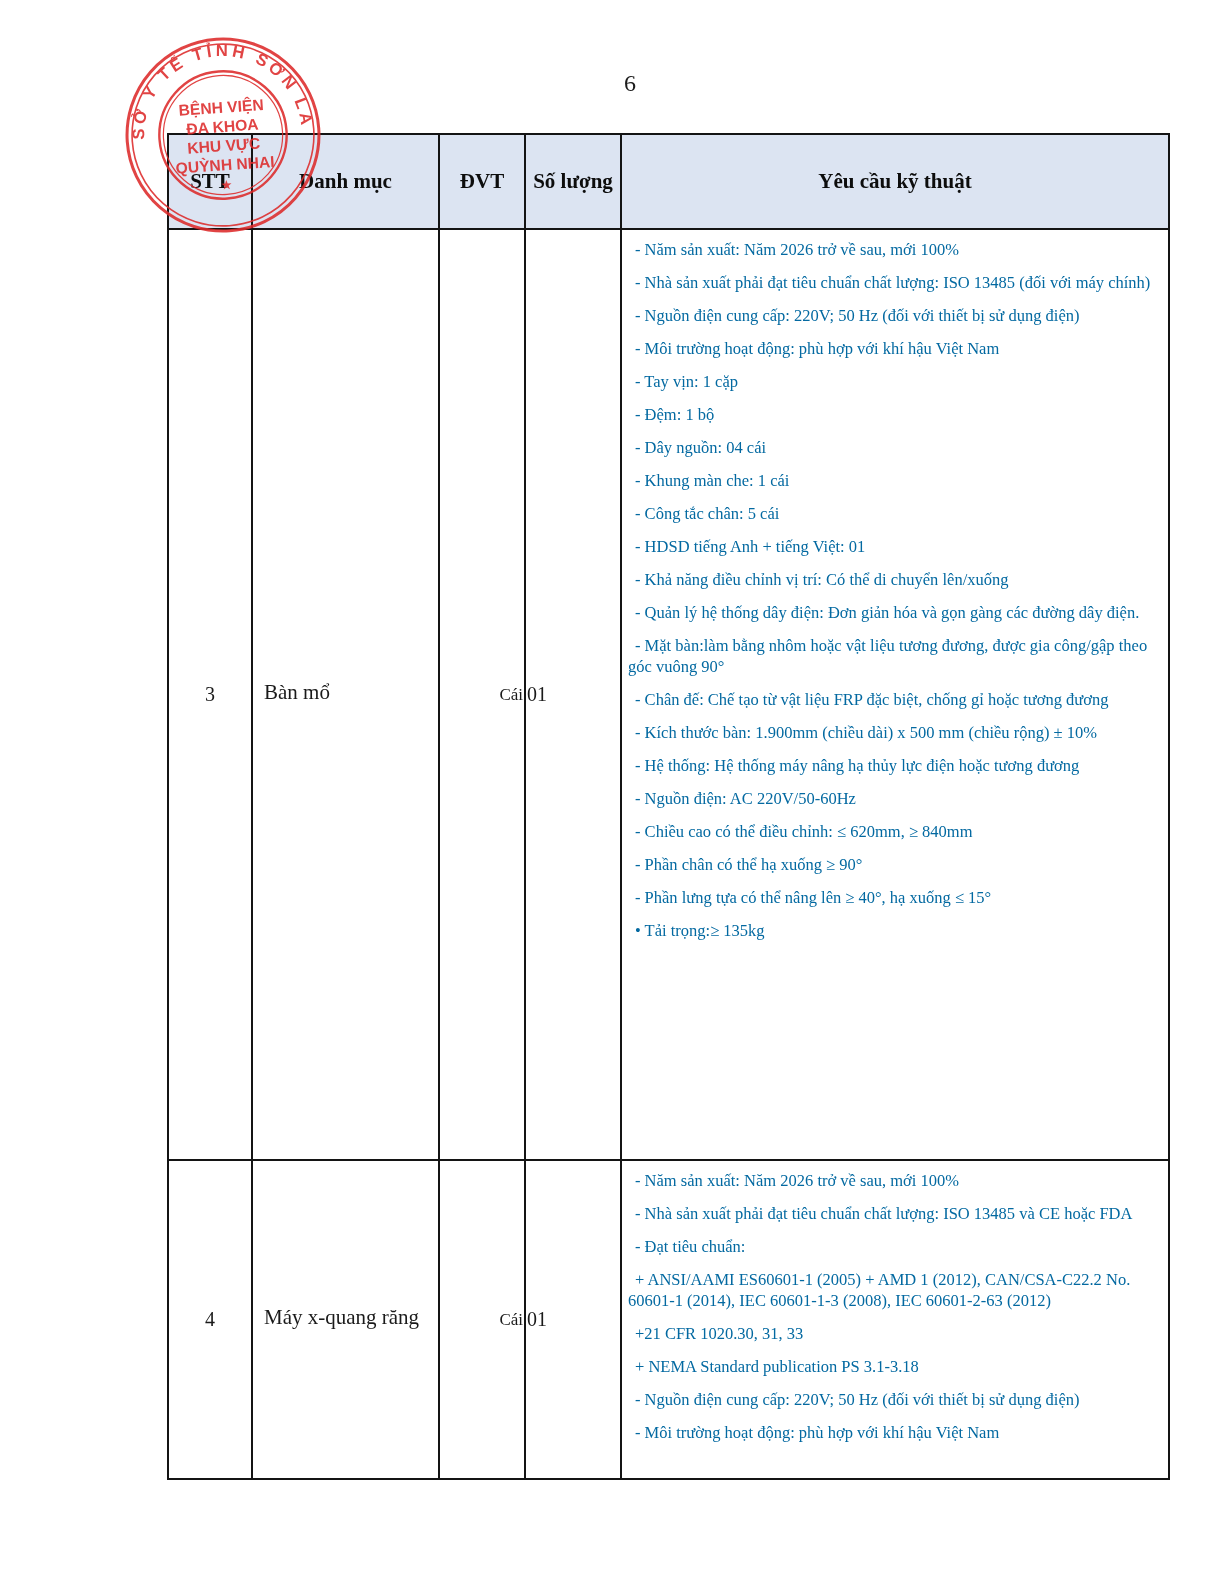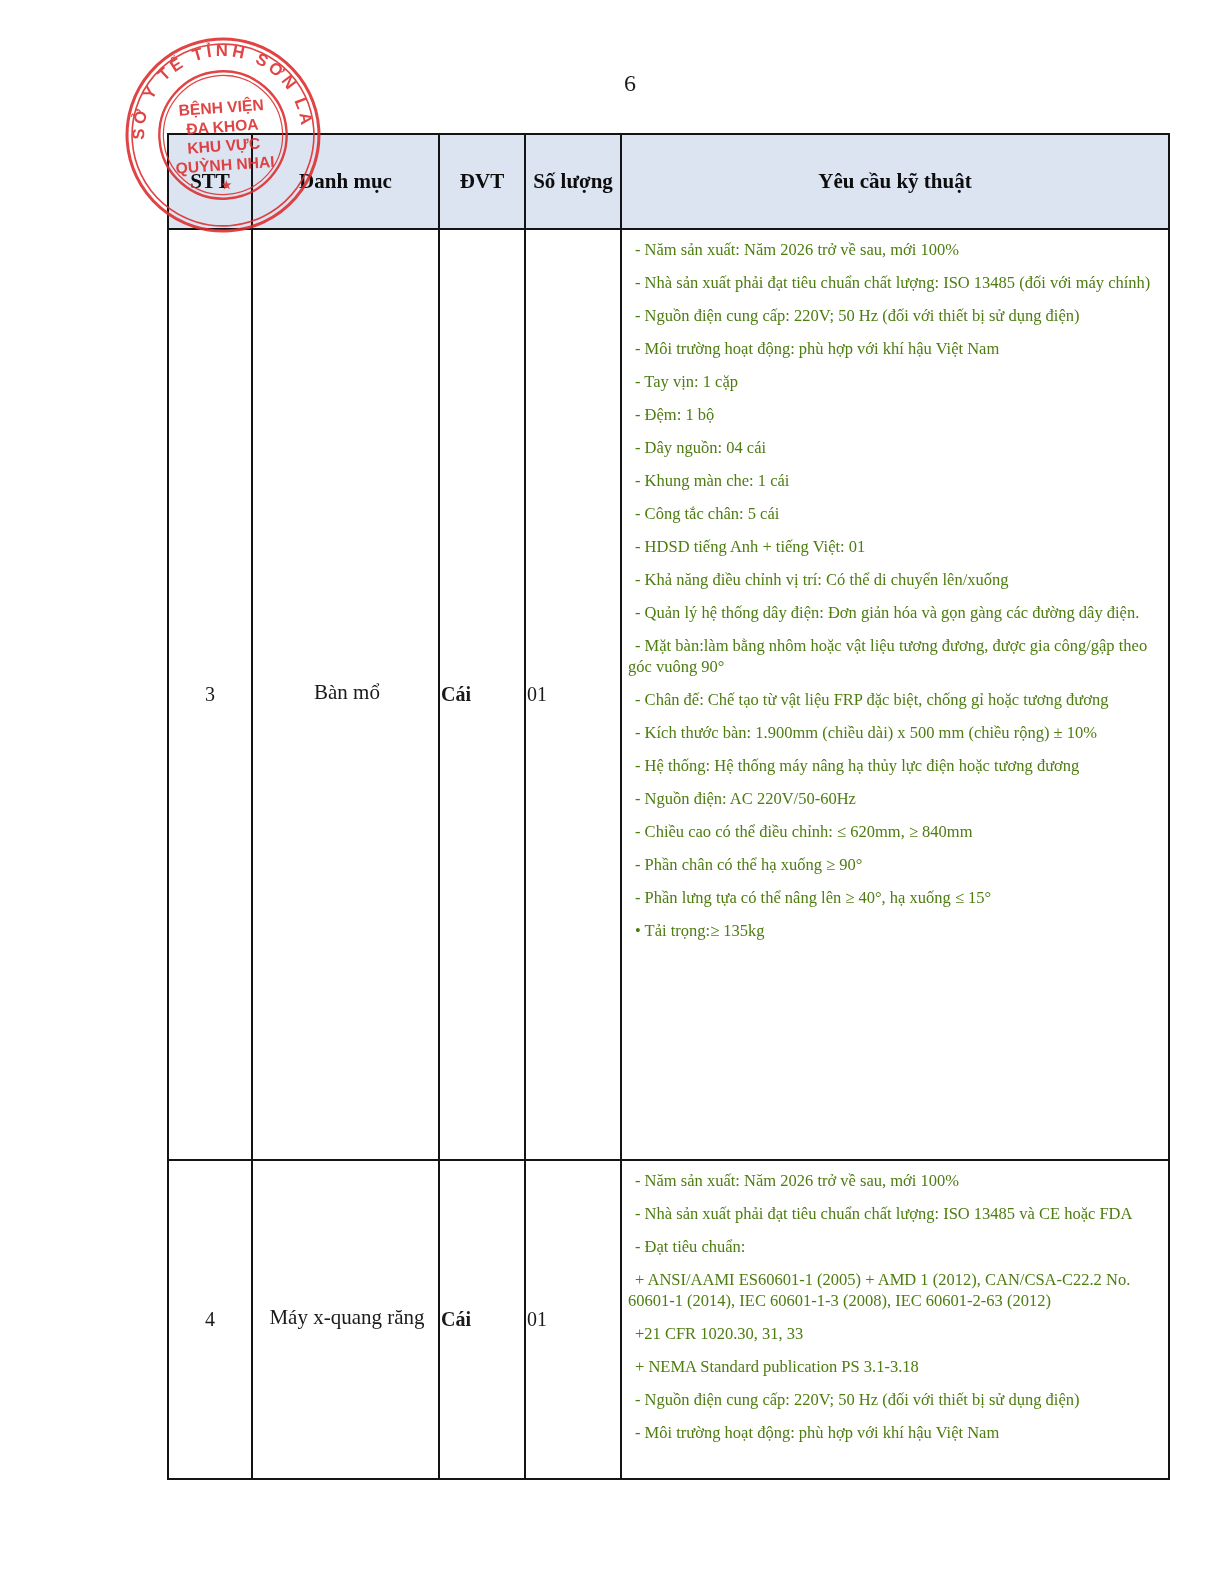--- a/index.html
+++ b/index.html
@@ -23,26 +23,26 @@
   .doc-table th{
     background:#dce4f2;font-size:21px;font-weight:bold;color:#0d0d0d;
     text-align:center;vertical-align:middle;padding:6px 4px;line-height:1.25;
   }
   .col-stt{width:84px;}
   .col-name{width:187px;}
   .col-unit{width:86px;}
   .col-qty{width:96px;}
   .col-req{width:548px;}
   td.c-stt{ text-align:center;vertical-align:middle;font-size:20px;}
-  td.c-name{text-align:center;  vertical-align:middle;font-size:21px;padding:0 8px 4px 11px;line-height:1.45;}
-  td.c-unit{text-align:left;vertical-align:middle;font-size:20px;font-weight:bold;}
+  td.c-name{text-align:left;  vertical-align:middle;font-size:21px;padding:0 8px 4px 11px;line-height:1.45;}
+  td.c-unit{text-align:right;vertical-align:middle;font-size:17px;}
   td.c-qty{ text-align:left;vertical-align:middle;font-size:20px;}
   td.c-req{
     vertical-align:top;padding:9px 8px 6px 6px;
-    font-size:16.5px;color:#4d7c0f;
+    font-size:16.5px;color:#0369a1;
   }
   td.c-req p{
     margin:0 0 12px 0;line-height:21px;text-indent:7px;
   }
   
   .stamp{
     position:absolute;left:124px;top:36px;width:198px;height:198px;
     opacity:0.88;transform:rotate(-4deg);pointer-events:none;
   }
 </style>

